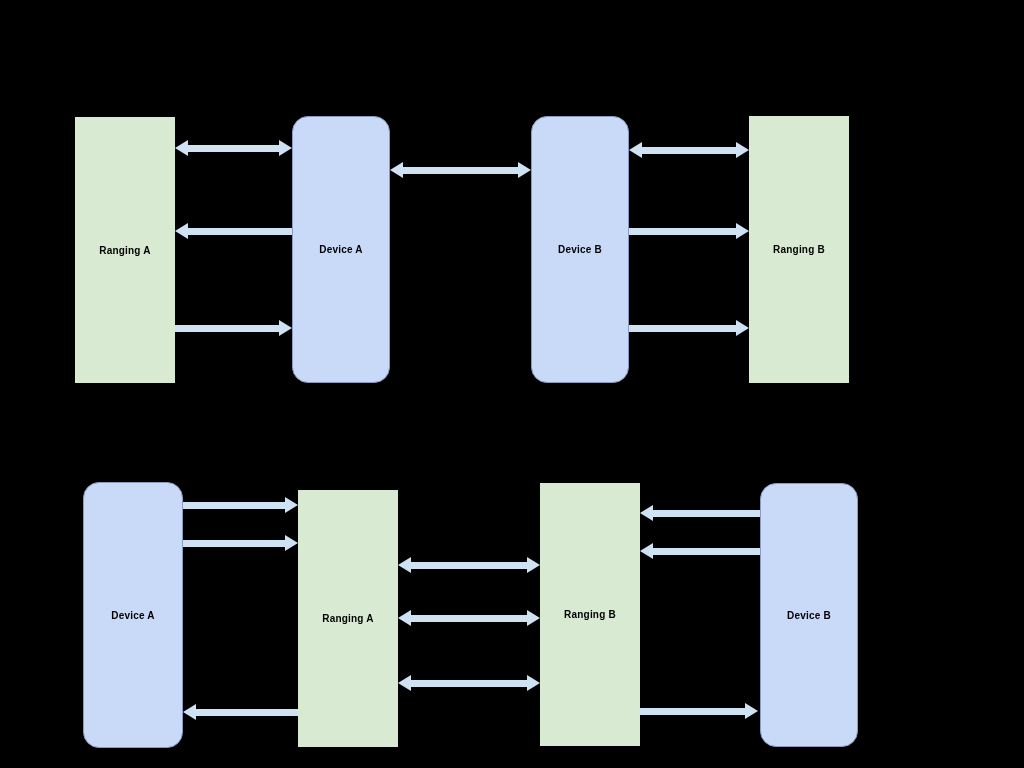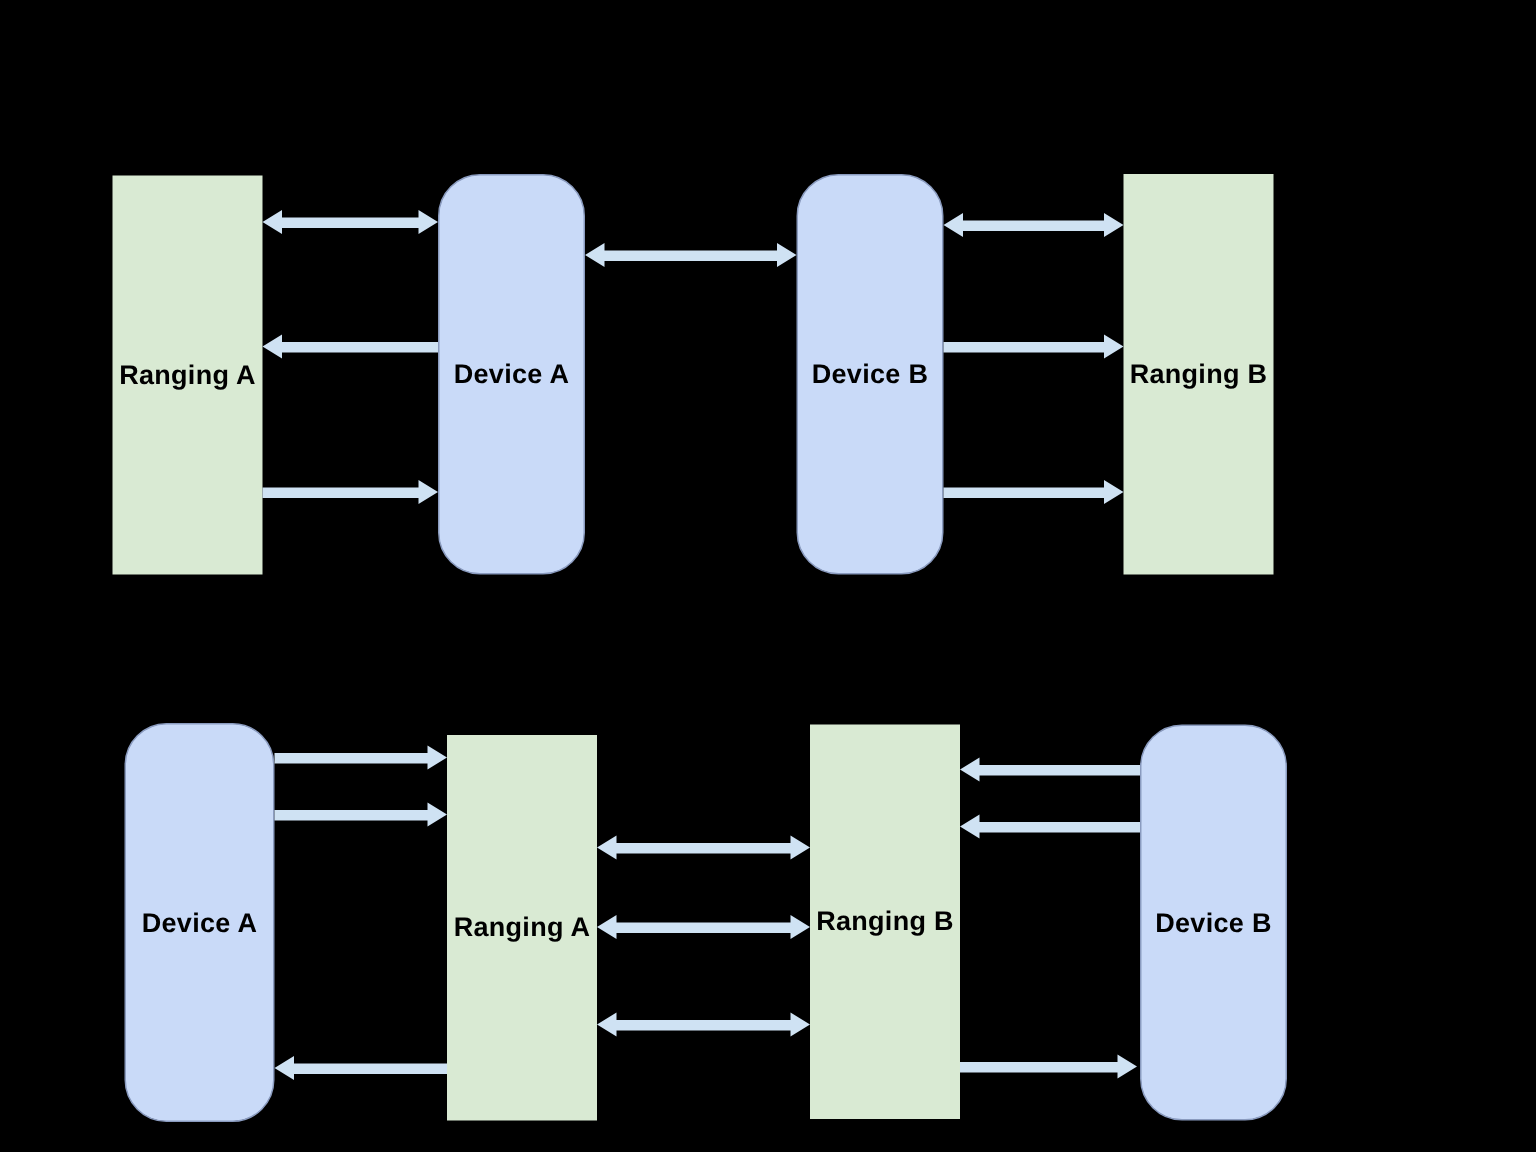--- a/index.html
+++ b/index.html
@@ -19,28 +19,28 @@
     position: absolute;
     box-sizing: border-box;
     display: flex;
     align-items: center;
     justify-content: center;
     text-align: center;
   }
   .box.device {
     background: var(--device-fill);
     border: 1px solid var(--device-border);
-    border-radius: 28px;
+    border-radius: 16px;
   }
   .box.ranging {
     background: var(--ranging-fill);
     border: none;
   }
   .box-label {
-    font-size: 18px;
+    font-size: 10px;
     font-weight: bold;
     color: var(--label-color);
     letter-spacing: 0.2px;
   }
   .arrow {
     position: absolute;
     height: 16px;
   }
   .arrow .shaft {
     position: absolute;

